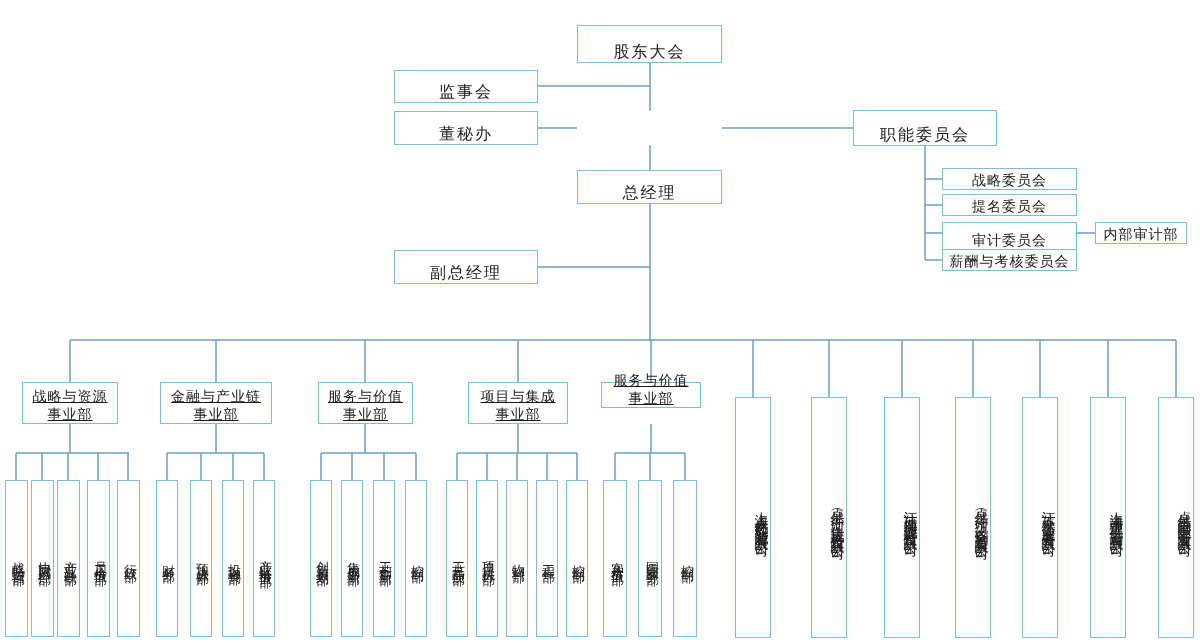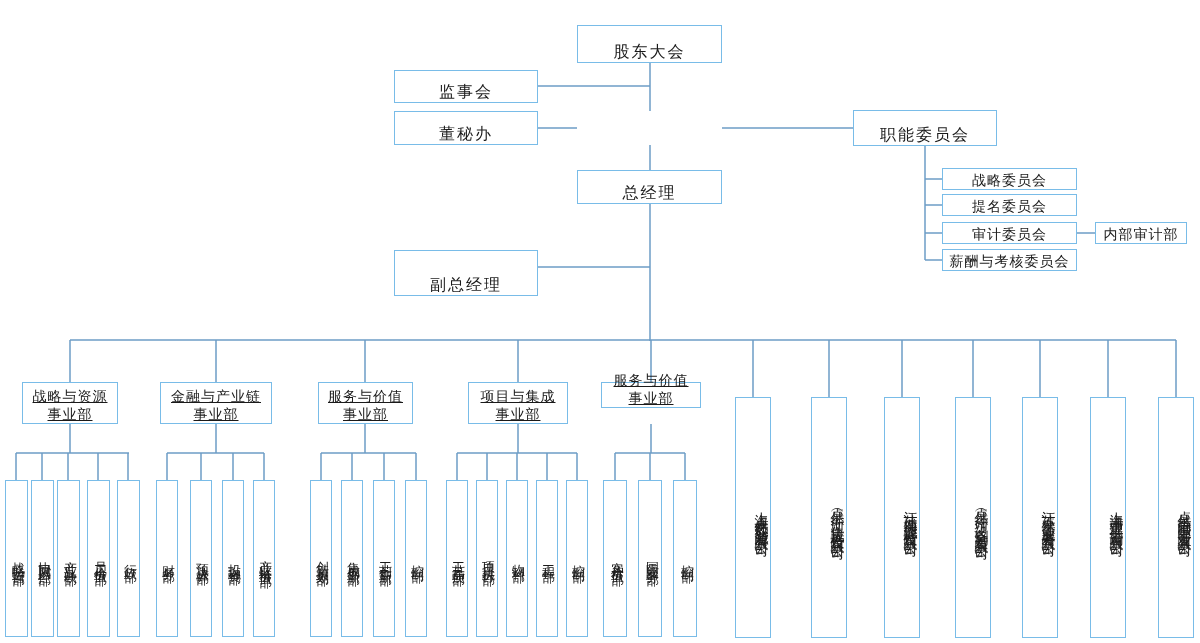--- a/index.html
+++ b/index.html
@@ -109,31 +109,31 @@
   </div>
   <div class="box hbox f16" style="left:394px;top:70px;width:144px;height:33px">
     <span>监事会</span>
   </div>
   <div class="box hbox f16" style="left:853px;top:110px;width:144px;height:36px">
     <span>职能委员会</span>
   </div>
   <div class="box hbox f16" style="left:577px;top:170px;width:145px;height:34px">
     <span>总经理</span>
   </div>
-  <div class="box hbox f16" style="left:394px;top:250px;width:144px;height:46px">
+  <div class="box hbox f16" style="left:394px;top:250px;width:144px;height:34px">
     <span>副总经理</span>
   </div>
 
   <div class="box hbox f14" style="left:942px;top:168px;width:135px;height:22px">
     <span>战略委员会</span>
   </div>
   <div class="box hbox f14" style="left:942px;top:194px;width:135px;height:22px">
     <span>提名委员会</span>
   </div>
-  <div class="box hbox f14" style="left:942px;top:222px;width:135px;height:22px">
+  <div class="box hbox f14" style="left:942px;top:222px;width:135px;height:28px">
     <span>审计委员会</span>
   </div>
   <div class="box hbox f14" style="left:942px;top:249px;width:135px;height:22px">
     <span>薪酬与考核委员会</span>
   </div>
   <div class="box hbox f14" style="left:1095px;top:222px;width:92px;height:22px">
     <span>内部审计部</span>
   </div>
 
   <div class="box hbox division" style="left:22px;top:382px;width:96px;height:42px">

